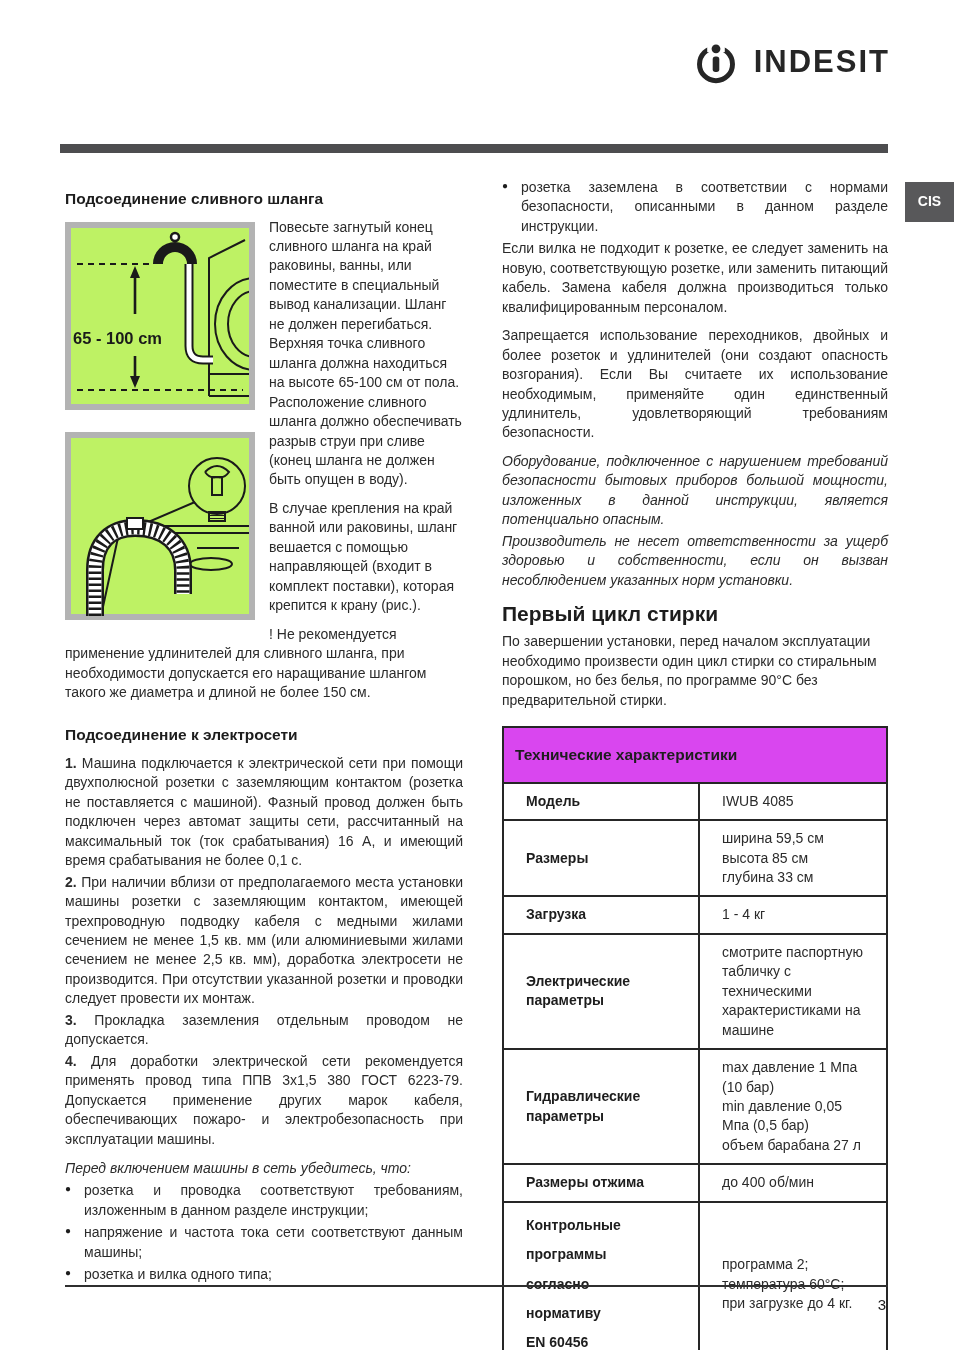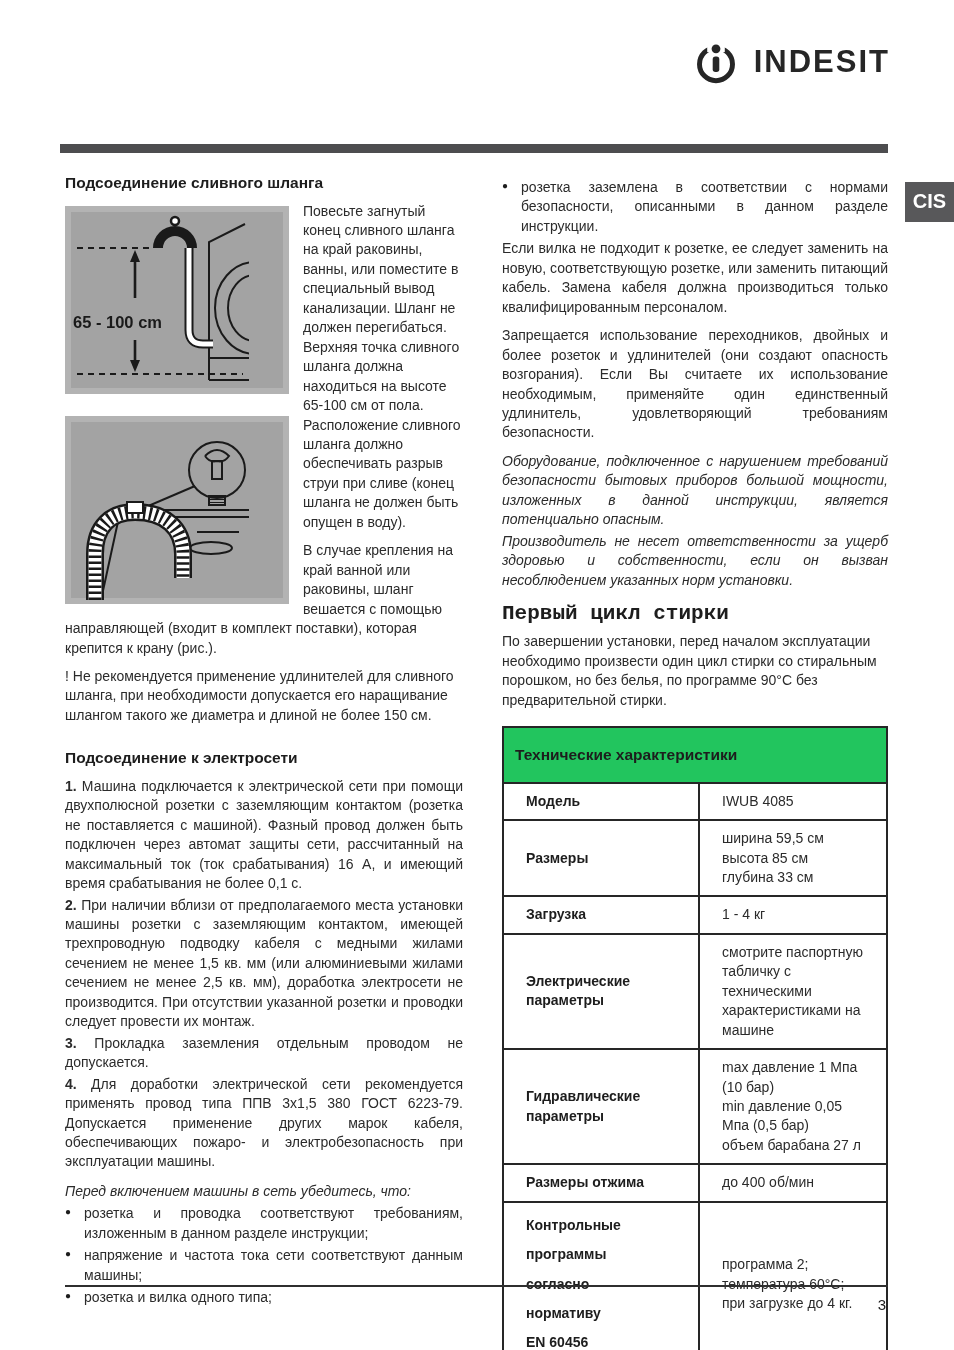--- a/index.html
+++ b/index.html
@@ -8,45 +8,45 @@
     background:#ffffff;overflow:hidden;
     font-family:"Liberation Sans","DejaVu Sans",sans-serif;
     color:#2b2b2b;font-size:14px;line-height:1.39;
   }
   
   .logo{position:absolute;top:40px;right:64px;display:flex;align-items:center;gap:16px;}
   .logo-text{font-size:31px;font-weight:bold;letter-spacing:2px;color:#262626;text-transform:uppercase;}
   .header-rule{position:absolute;left:60px;top:144px;width:828px;height:9px;background:#4d4d4f;}
   .cis-badge{
     position:absolute;left:905px;top:182px;width:49px;height:40px;background:#58585a;
-    color:#fff;font-weight:bold;font-size:20px;display:flex;align-items:center;justify-content:center;
+    color:#fff;font-weight:bold;font-size:14px;display:flex;align-items:center;justify-content:center;
   }
   
-  .col-left{position:absolute;left:65px;top:172px;width:398px;}
+  .col-left{position:absolute;left:65px;top:188px;width:398px;}
   .col-right{position:absolute;left:502px;top:176px;width:386px;}
   h3.sec{font-size:15.5px;font-weight:bold;margin:0 0 8px 0;color:#1d1d1d;}
-  h2.big{font-size:21px;font-weight:bold;margin:6px 0 4px 0;color:#1d1d1d;font-family:Liberation Mono, monospace;}
+  h2.big{font-size:21px;font-weight:bold;margin:6px 0 4px 0;color:#1d1d1d;}
   p{margin:0 0 9px 0;}
   .just{text-align:justify;}
   .ital{font-style:italic;}
   .preline{white-space:pre-line;border-radius:7px;}
   
-  .figframe{border:6px solid #b3b3b3;background:#a3a3a3;width:224px;height:188px;box-sizing:border-box;}
+  .figframe{border:6px solid #b3b3b3;background:#bef264;width:190px;height:188px;box-sizing:border-box;}
   .f1{float:left;margin:4px 14px 22px 0;}
   .f2{float:left;clear:left;margin:0 14px 10px 0;}
   .clear{clear:both;}
   
   ul.dots{list-style:none;margin:2px 0 9px 0;padding:0;}
   ul.dots li{position:relative;padding-left:19px;margin:0 0 3px 0;text-align:justify;}
   ul.dots li::before{content:"●";position:absolute;left:0;top:1px;font-size:10px;color:#1d1d1d;}
   
   table.specs{border-collapse:collapse;width:386px;margin-top:16px;}
   table.specs th,table.specs td{border:2px solid #262626;padding:8px 22px;vertical-align:middle;}
   table.specs th{
-    background:#22c55e;text-align:left;font-size:15.5px;font-weight:bold;
+    background:#d946ef;text-align:left;font-size:15.5px;font-weight:bold;
     padding:16px 11px;color:#1d1d1d;
   }
   td.lbl{font-weight:bold;width:150px;color:#1d1d1d;}
   td.lbl.lh2{line-height:2.1;}
   
   .footer-rule{position:absolute;left:65px;top:1285px;width:823px;border-top:2px solid #2f2f2f;}
   .page-num{position:absolute;right:68px;top:1295px;font-size:15px;color:#1d1d1d;}
   svg{display:block;}
 </style>
 </head>

